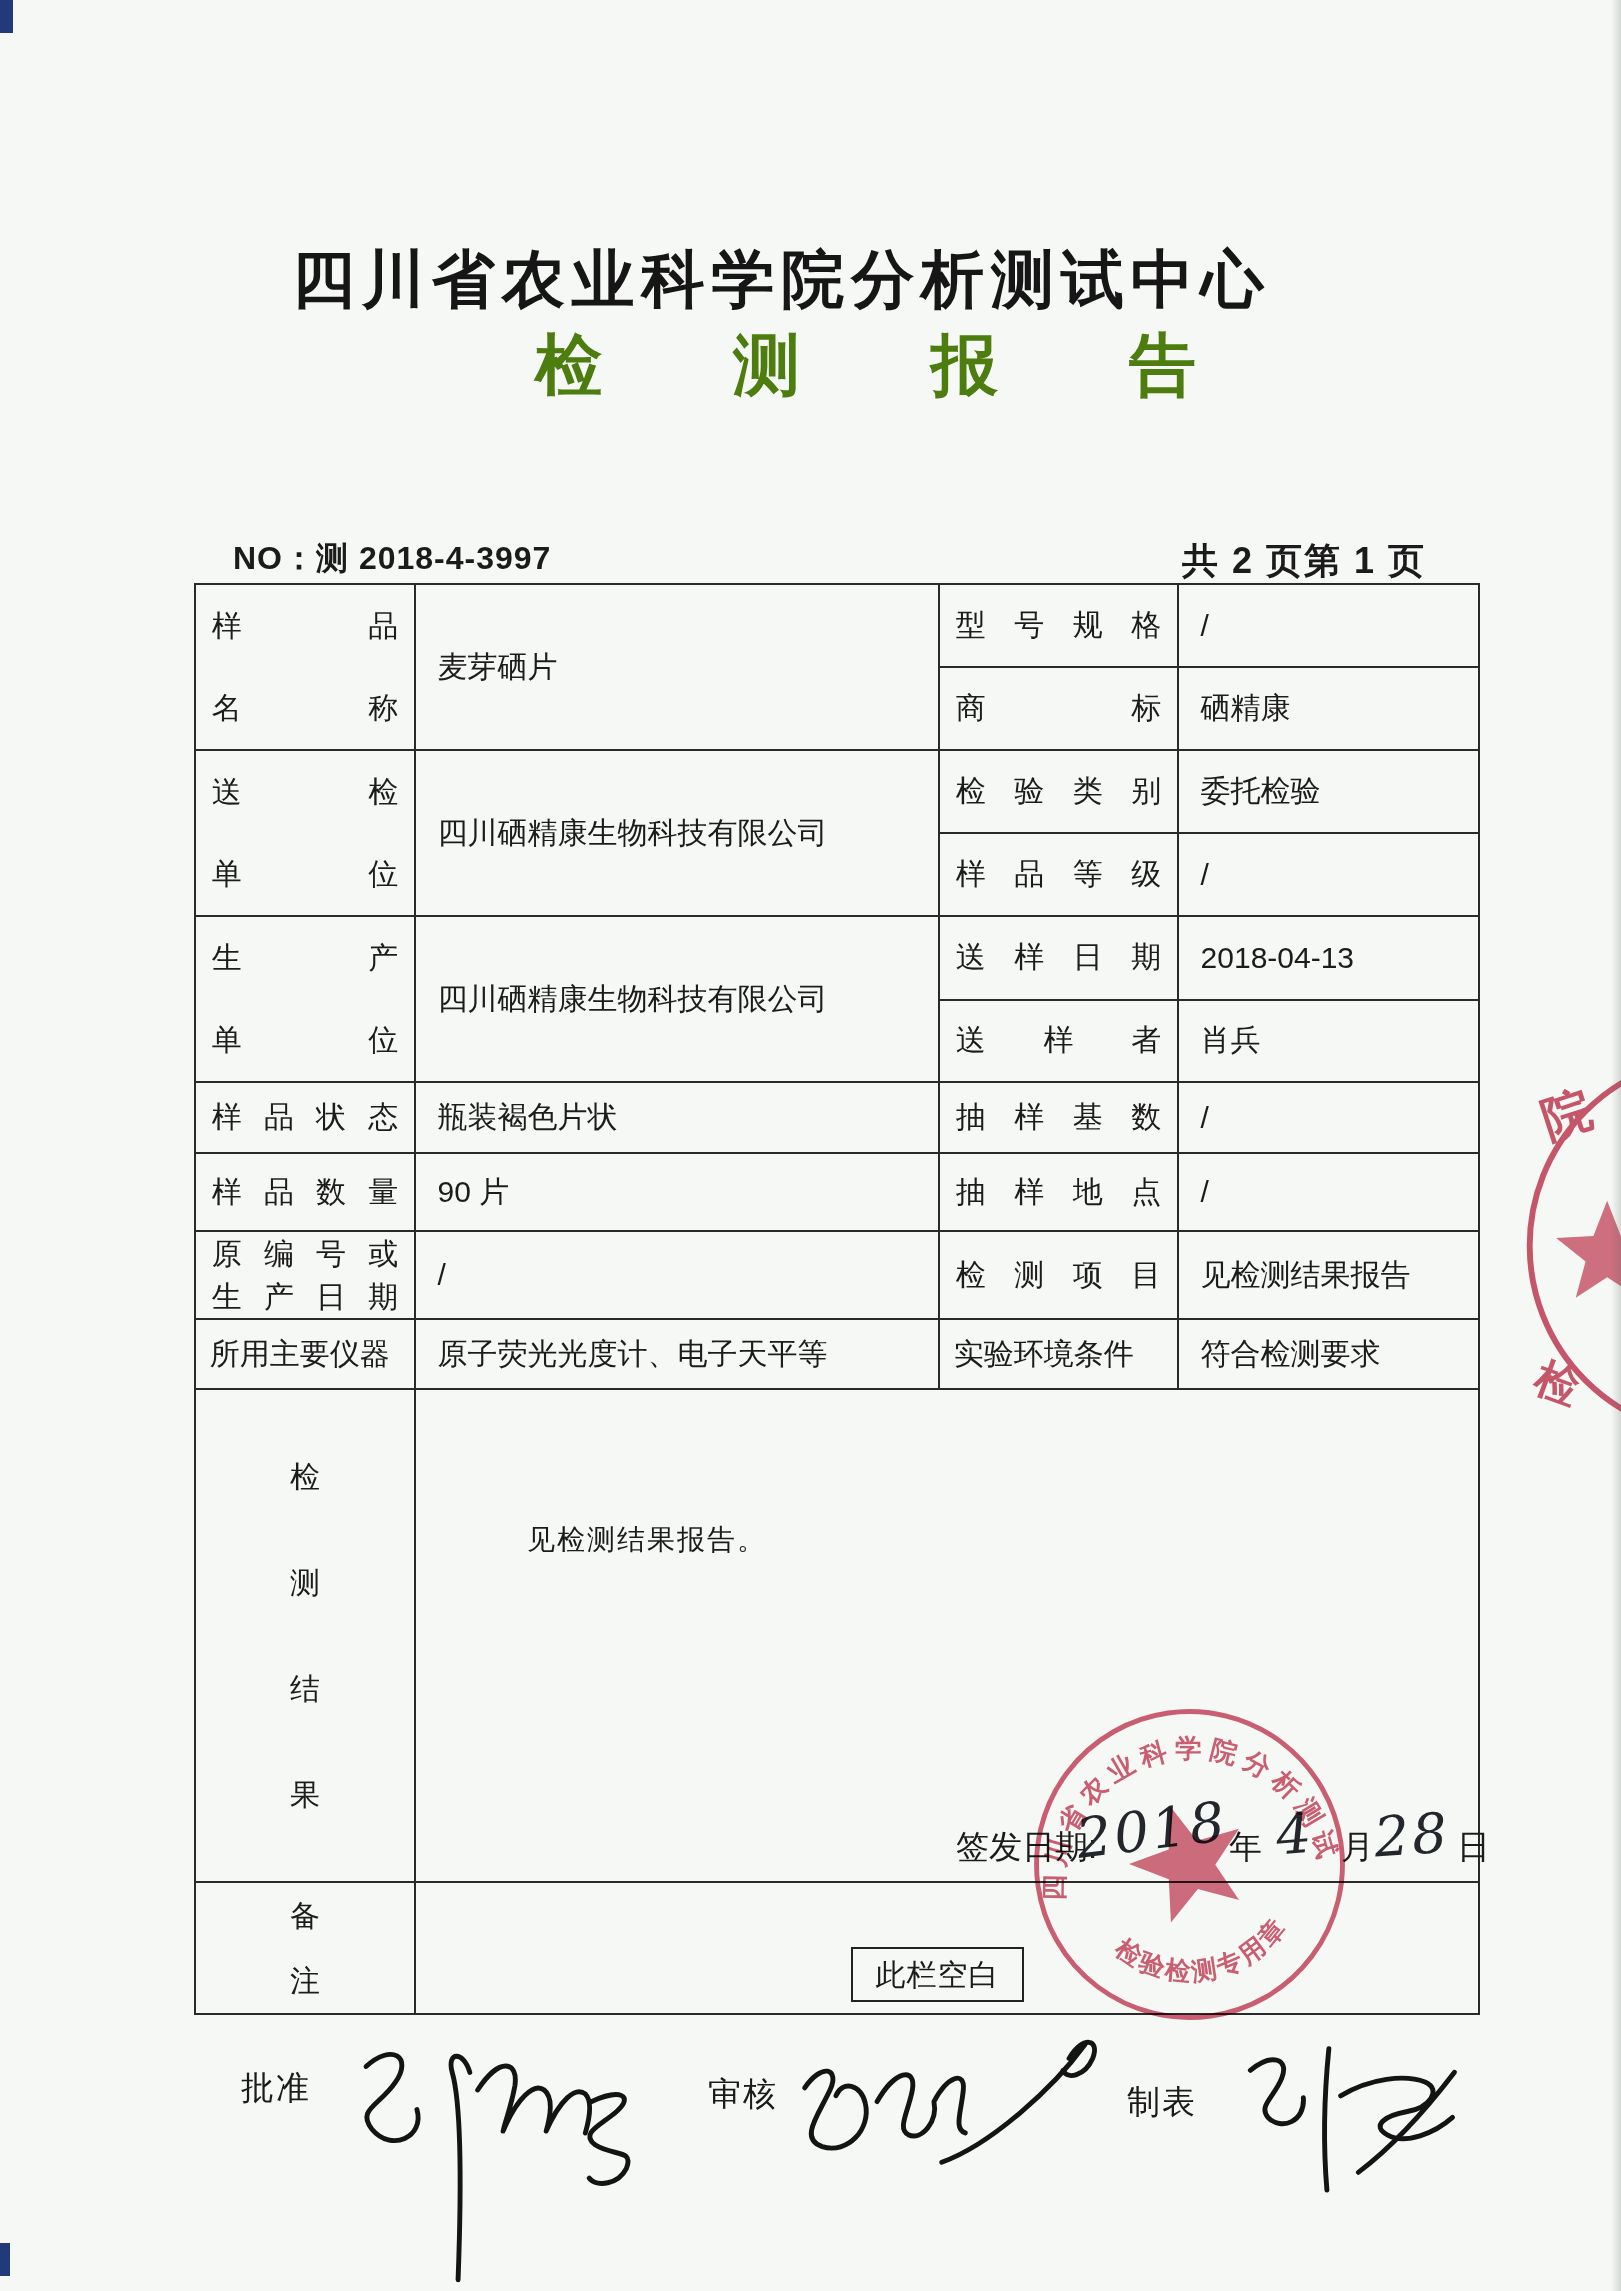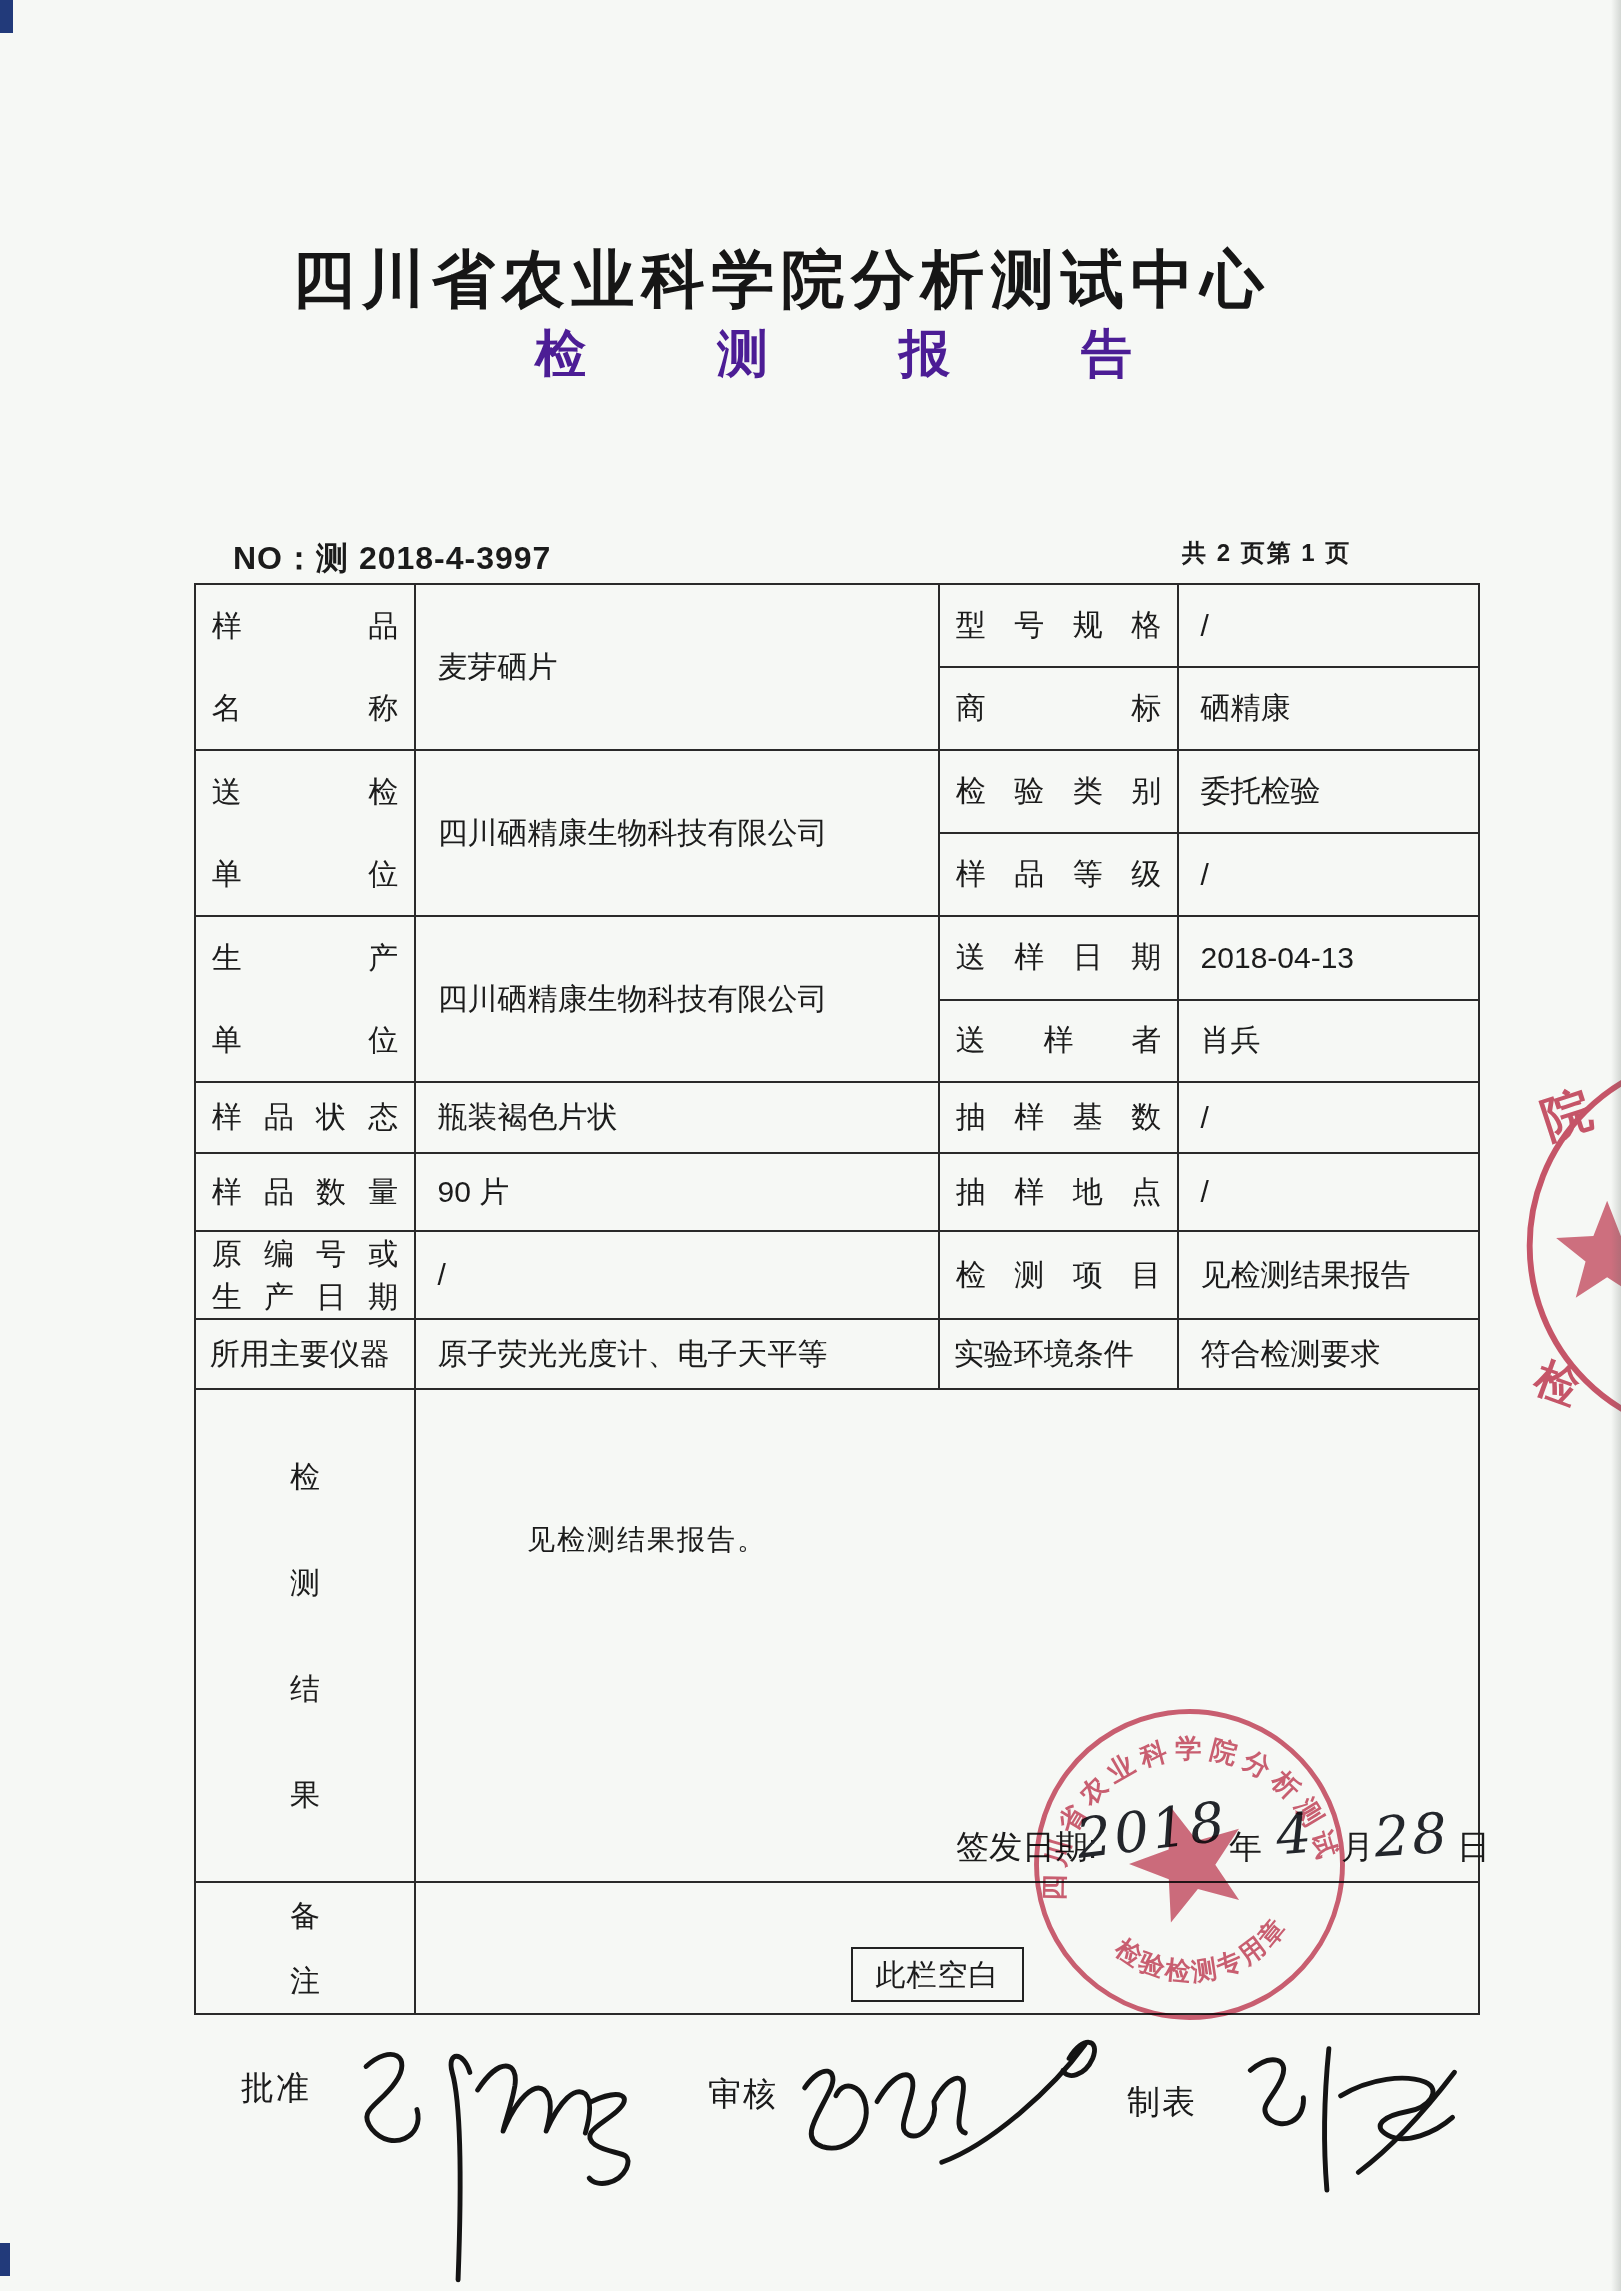--- a/index.html
+++ b/index.html
@@ -10,30 +10,30 @@
     color:#1b1b1b;
   }
 
   .doc-title {
     position:absolute; left:292px; top:237px;
     font-size:63px; font-weight:bold; letter-spacing:6.9px;
     white-space:nowrap; color:#161616;
   }
   .doc-subtitle {
     position:absolute; left:535px; top:320px;
-    font-size:51px; font-weight:bold; letter-spacing:131px;
-    white-space:nowrap; color:#4c1d95;
+    font-size:67px; font-weight:bold; letter-spacing:131px;
+    white-space:nowrap; color:#4d7c0f;
   }
   .report-no {
     position:absolute; left:233px; top:537px;
     font-size:32px; font-weight:600; letter-spacing:1px;
   }
   .page-info {
     position:absolute; left:1182px; top:537px;
-    font-size:24px; font-weight:600; letter-spacing:2px;
+    font-size:36px; font-weight:600; letter-spacing:2px;
   }
 
   table.main-table {
     position:absolute; left:194px; top:583px; width:1284px;
     border-collapse:collapse; table-layout:fixed;
     border:2.9px solid #232323;
   }
   table.main-table td {
     border:2px solid #2a2a2a; vertical-align:middle;
     font-size:30px; color:#1c1c1c; overflow:hidden;

